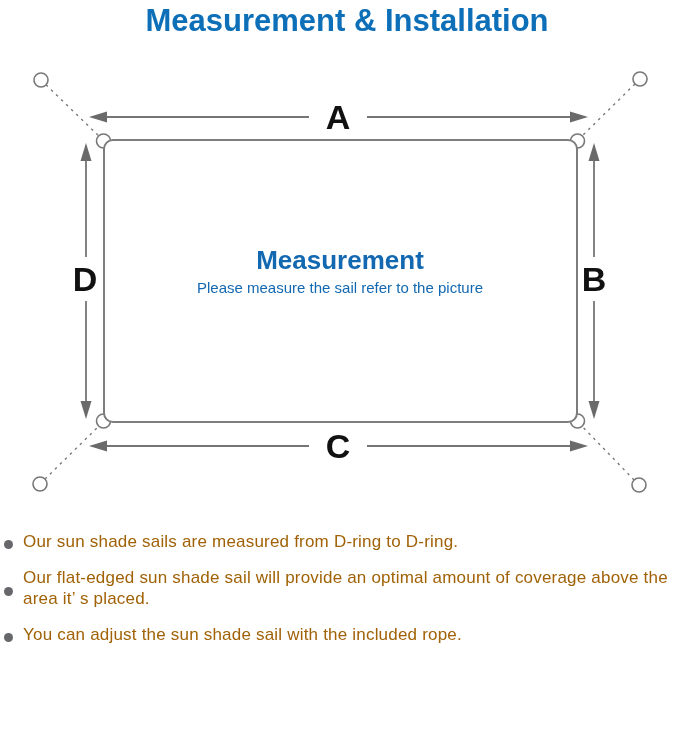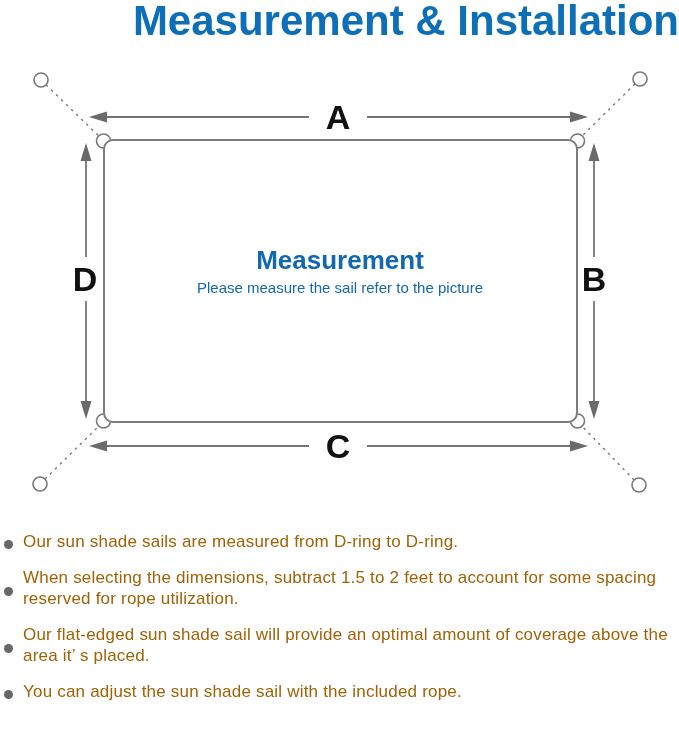--- a/index.html
+++ b/index.html
@@ -6,22 +6,22 @@
   html, body { background: #ffffff; }
   body {
     width: 679px; height: 739px;
     position: relative;
     font-family: "Liberation Sans", sans-serif;
     overflow: hidden;
   }
   .page-title {
     position: absolute;
     top: 2px; left: 0; width: 679px;
-    text-align: right;
-    font-size: 42px;
+    text-align: center;
+    font-size: 31px;
     font-weight: bold;
     color: #0d6fb8;
     letter-spacing: 0px;
     line-height: 38px;
     padding-left: 15px;
   }
   svg.diagram {
     position: absolute;
     top: 0; left: 0;
     width: 679px; height: 739px;
@@ -122,23 +122,19 @@
   <text class="center-sub" x="340" y="293">Please measure the sail refer to the picture</text>
 </svg>
 
 <ul class="notes">
   <li>
     <span class="dot"></span>
     <span class="note-text">Our sun shade sails are measured from D-ring to D-ring.</span>
   </li>
   <li>
     <span class="dot"></span>
-    <span class="note-text">When selecting the dimensions, subtract 1.5 to 2 feet to account for some spacing reserved for rope utilization.</span>
-  </li>
-  <li>
-    <span class="dot"></span>
     <span class="note-text">Our flat-edged sun shade sail will provide an optimal amount of coverage above the area it’ s placed.</span>
   </li>
   <li>
     <span class="dot"></span>
     <span class="note-text">You can adjust the sun shade sail with the included rope.</span>
   </li>
 </ul>
 
 </body></html>

